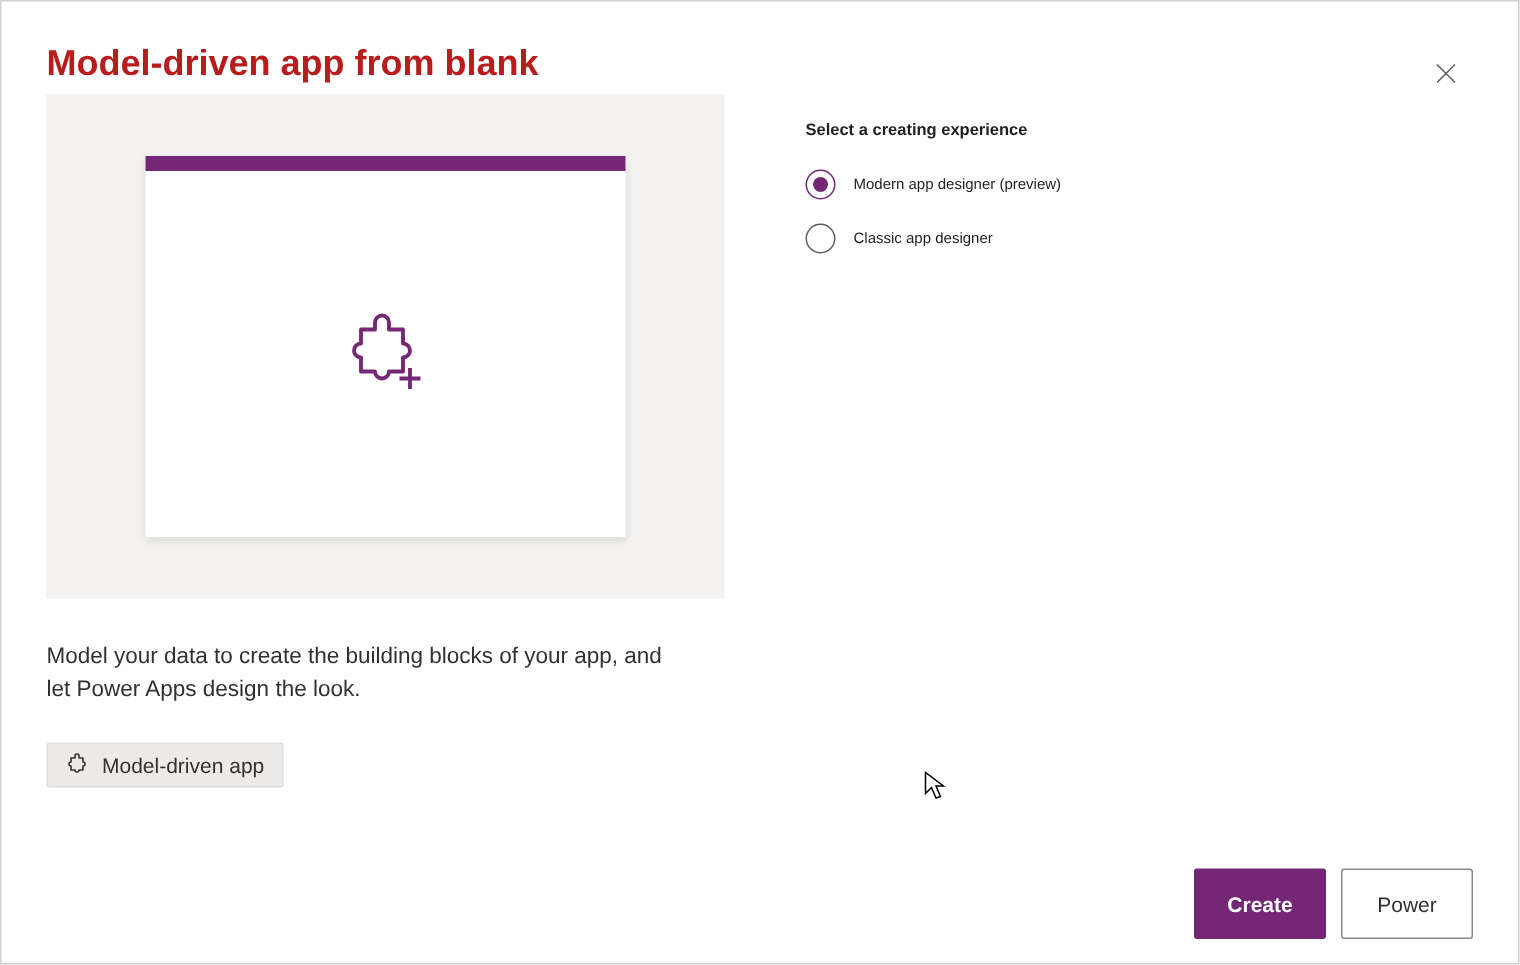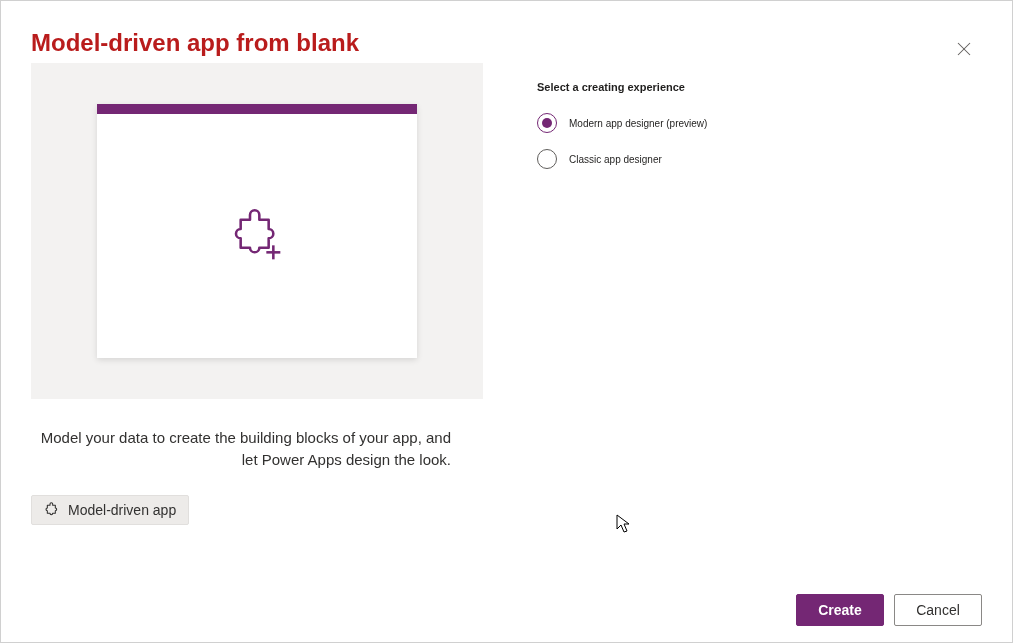--- a/index.html
+++ b/index.html
@@ -83,21 +83,20 @@
     stroke: #742774;
     fill: none;
     stroke-width: 2.2;
   }
   .description {
     margin-top: 28px;
     font-size: 15px;
     line-height: 1.45;
     color: #323130;
     max-width: 420px;
-    text-align: right;
   }
   .tag-row {
     margin-top: 24px;
   }
   .tag {
     display: inline-flex;
     align-items: center;
     gap: 8px;
     background: #edebe9;
     border: 1px solid #e1dfdd;
@@ -155,21 +154,21 @@
   }
   .footer {
     position: absolute;
     bottom: 16px;
     right: 30px;
     display: flex;
     gap: 10px;
   }
   .btn {
     min-width: 88px;
-    height: 32px;
+    height: 47px;
     padding: 0 20px;
     font-size: 14px;
     border-radius: 2px;
     cursor: pointer;
     font-family: inherit;
     display: inline-flex;
     align-items: center;
     justify-content: center;
   }
   .btn-primary {
@@ -249,21 +248,21 @@
       <div class="radio-option">
         <span class="radio-circle"></span>
         <span class="radio-label">Classic app designer</span>
       </div>
     </div>
 
   </div>
 
   <div class="footer">
     <button class="btn btn-primary">Create</button>
-    <button class="btn btn-secondary">Cancel</button>
+    <button class="btn btn-secondary">Power</button>
   </div>
 
   <div class="cursor">
     <svg viewBox="0 0 16 20">
       <path d="M1 1 L1 15 L5 11 L8 18 L11 17 L8 10 L13 10 Z" fill="white" stroke="#000" stroke-width="1"></path>
     </svg>
   </div>
 
 </div>
 

